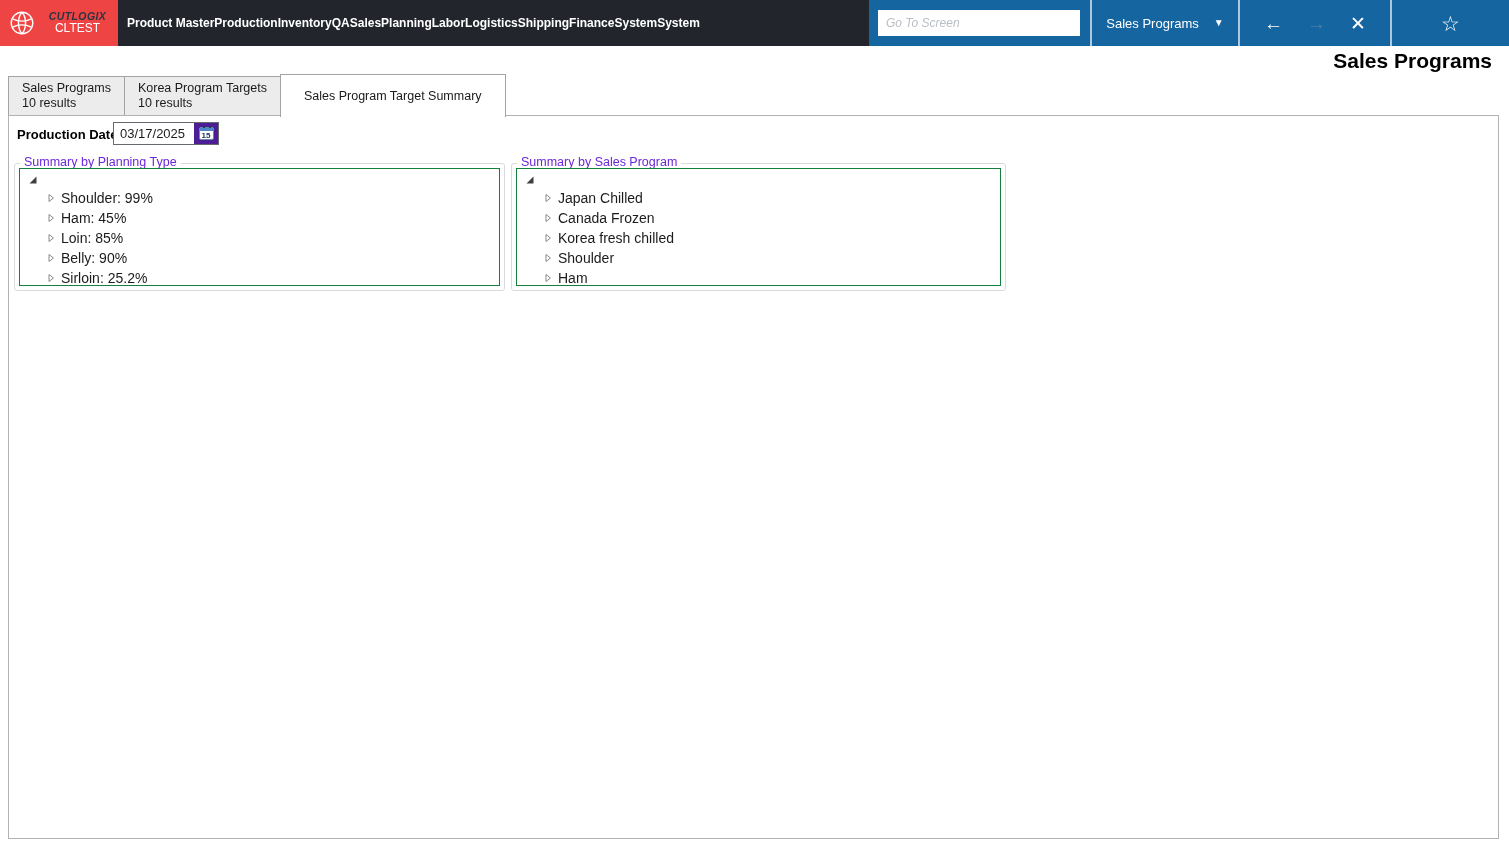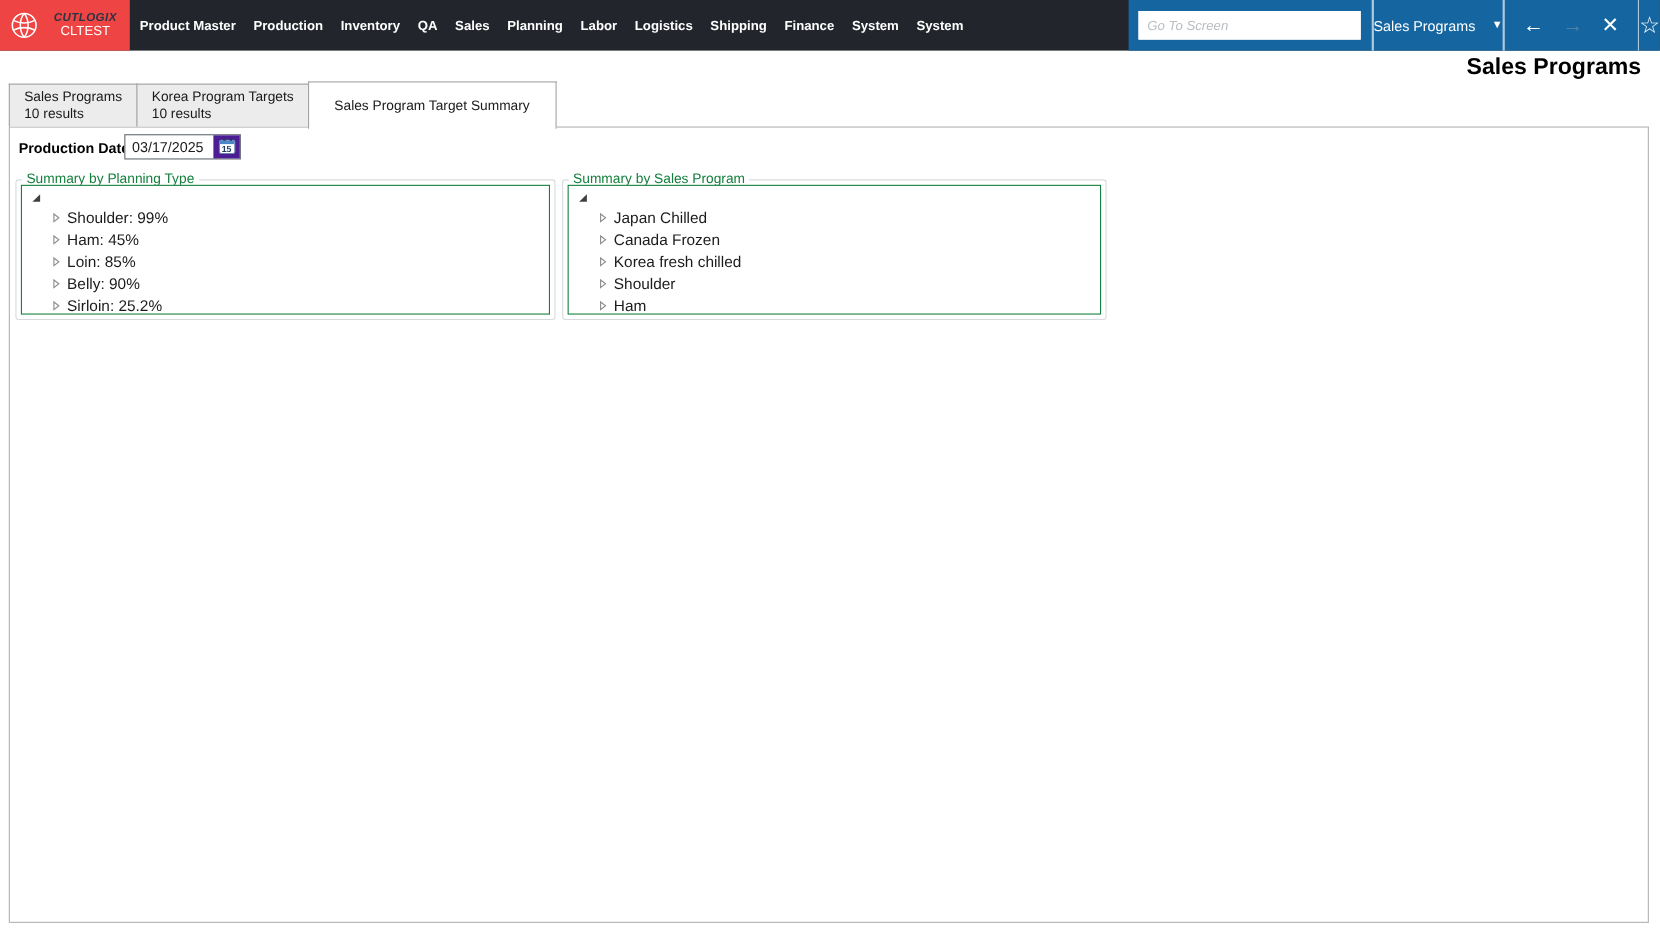--- a/index.html
+++ b/index.html
@@ -8,23 +8,23 @@
     background:#ffffff;font-family:"Liberation Sans",sans-serif;
     -webkit-font-smoothing:antialiased;
   }
   
   .navbar{position:absolute;top:0;left:0;width:1509px;height:46px;background:#22262C;display:flex;align-items:stretch;}
   .logo{width:118px;flex:0 0 auto;background:#ef4444;display:flex;align-items:center;padding:0 5px 0 7px;gap:5px;box-sizing:border-box;}
   .logo-icon{flex:0 0 auto;display:flex;}
   .logo-text{flex:1;display:flex;flex-direction:column;align-items:center;line-height:1.15;}
   .brand-name{font-size:10.5px;font-weight:bold;font-style:italic;color:#2A3442;letter-spacing:.4px;}
   .brand-env{font-size:12px;color:#ffffff;}
-  .menu{display:flex;align-items:center;gap:16px;margin-left:9px;white-space:nowrap;}
+  .menu{display:flex;align-items:center;margin-left:9px;white-space:nowrap;}
   .menu-item{color:#ffffff;font-weight:bold;font-size:12px;cursor:pointer;}
-  .nav-right{margin-left:auto;width:483px;flex:0 0 auto;background:#1565A0;display:flex;align-items:center;}
+  .nav-right{margin-left:auto;width:640px;flex:0 0 auto;background:#1565A0;display:flex;align-items:center;}
   .goto-box{margin:0 10px 0 9px;}
   .goto-input{width:202px;height:26px;box-sizing:border-box;border:2px solid #ffffff;background:#fff;outline:none;
     padding:0 6px;font-size:12px;color:#333;font-family:"Liberation Sans",sans-serif;}
   .goto-input::placeholder{font-style:italic;color:#B9BEC4;}
   .vdiv{width:2px;align-self:stretch;background:rgba(255,255,255,.65);}
   .screen-dd{width:146px;height:100%;display:flex;align-items:center;justify-content:center;gap:15px;color:#fff;font-size:13px;cursor:pointer;}
   .dd-caret{font-size:10px;line-height:1;}
   .nav-controls{width:150px;height:100%;display:flex;align-items:center;justify-content:space-evenly;}
   .nav-btn{color:#ffffff;font-size:19px;line-height:1;cursor:pointer;user-select:none;}
   .nav-btn.disabled{color:#4E7FA7;cursor:default;}
@@ -48,21 +48,21 @@
   .cal-btn{width:24px;display:flex;align-items:center;justify-content:center;background:#4c1d95;cursor:pointer;}
   .cal-icon{position:relative;width:15px;height:13px;box-sizing:border-box;border:1px solid #6A87A8;background:#fff;border-radius:2px;
      font-size:8px;font-weight:bold;color:#1F3864;text-align:center;}
   .cal-top{position:absolute;top:0;left:0;right:0;height:3px;background:#4A86C8;}
   .cal-top::before{content:"";position:absolute;top:-2px;left:3px;width:2px;height:2px;background:#1F3864;box-shadow:6px 0 0 #1F3864;}
   .cal-day{display:block;margin-top:4px;line-height:1;}
   
   .groupbox{position:absolute;top:47px;height:128px;box-sizing:border-box;border:1px solid #D8DBDE;border-radius:3px;background:#fff;}
   .gb-left{left:5px;width:491px;}
   .gb-right{left:502px;width:495px;}
-  .gb-caption{position:absolute;top:-9px;left:5px;background:#fff;padding:0 4px;font-size:12.5px;color:#15803d;}
+  .gb-caption{position:absolute;top:-9px;left:5px;background:#fff;padding:0 4px;font-size:12.5px;color:#6d28d9;}
   .tree{position:absolute;left:4px;right:4px;top:4px;bottom:4px;box-sizing:border-box;border:1px solid #15803d;background:#fff;
      padding:3px 0 0 5px;overflow:hidden;}
   .tree-root{height:16px;display:flex;align-items:center;padding-left:3px;}
   .tree-item{height:20px;display:flex;align-items:center;padding-left:21px;gap:5px;font-size:14px;color:#1b1b1b;cursor:pointer;}
   .toggle{display:flex;flex:0 0 auto;}
 </style>
 </head>
 <body>
 
 <div class="navbar">

